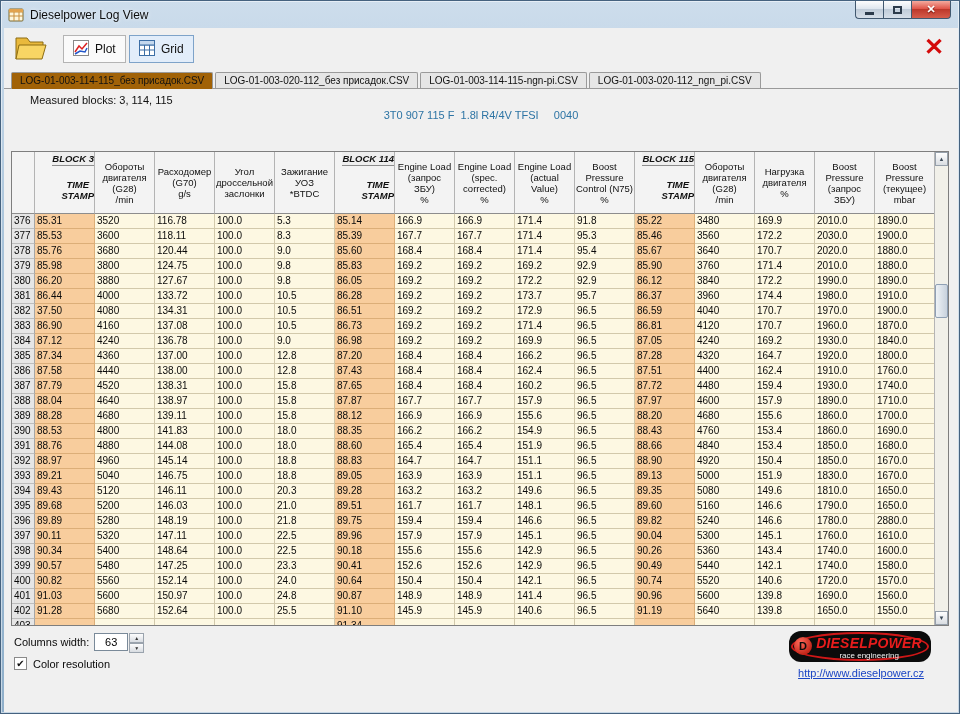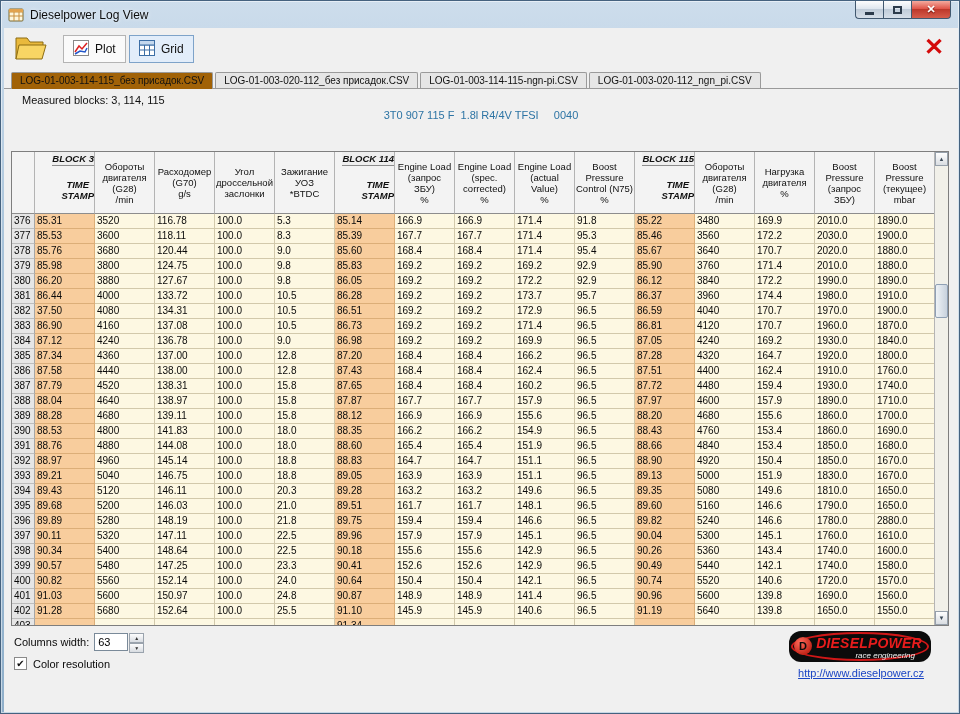--- a/index.html
+++ b/index.html
@@ -32,21 +32,21 @@
   .tool-close { position:absolute; right:14px; top:5px; font-size:24px; font-weight:bold; color:#d40b0b; line-height:28px; }
   
   .tabstrip { height:19px; display:flex; align-items:flex-end; padding-left:7px; border-bottom:1px solid #9a9a9a; }
   .tab { font-size:10px; color:#111; white-space:nowrap; padding:2px 8px 2px; margin-right:2px; border:1px solid #9a9a9a; border-bottom:none;
     border-radius:2px 2px 0 0; background:#e6e6e6; }
   .tab.active { background:#a16207; position:relative; top:1px; padding-bottom:3px; }
   
   .info { position:relative; height:42px; padding:5px 10px 0; }
   .info-line1 { display:flex; justify-content:space-between; align-items:flex-start; font-size:11px; }
   .blue { color:#2d74a4; }
-  .measured { color:#101010; white-space:nowrap; margin-left:8px; }
+  .measured { color:#101010; white-space:nowrap; margin-left:16px; }
   .info-line2 { font-size:11px; margin-top:3px; white-space:pre;text-align:center; }
   
   .grid-wrap { position:absolute; left:7px; top:123px; width:938px; height:475px; border:1px solid #7e7e7e; background:#fdf8e2; display:flex; overflow:hidden; }
   .grid-table { width:924px; overflow:hidden; }
   .grid-header { display:flex; height:62px; background:#f3f3f3; }
   .hcell { flex:0 0 auto; border-right:1px solid #b3b3b3; border-bottom:1px solid #8d8d8d; background:#f3f3f3; font-size:9.5px; line-height:11px;
     color:#101010; text-align:center; overflow:hidden; white-space:pre-line; display:flex; flex-direction:column; align-items:center; justify-content:center; }
   .hcell.c-rownum { width:23px; }
   .hcell.c-col { width:60px; }
   .hcell.h-time { padding:0; justify-content:flex-start; align-items:flex-end;font-style:italic; }
@@ -62,31 +62,31 @@
   .vscroll { width:14px; background:#f1f0e9; border-left:1px solid #b5b5b5; display:flex; flex-direction:column; }
   .sb-btn { height:14px; font-size:6px; line-height:13px; text-align:center; color:#3c4a58; border:1px solid #96a0ab;
     background:linear-gradient(#fefefe,#d9dde2); }
   .sb-track { flex:1; position:relative; }
   .sb-thumb { position:absolute; top:118px; left:0; width:100%; height:34px; border:1px solid #8fa0b4; border-radius:2px;
     background:linear-gradient(90deg,#eef2f6,#c8d2dd); }
   
   .footer { position:absolute; left:0; top:601px; width:954px; height:83px; font-size:11px; color:#0a0a0a; }
   .cw-row { position:absolute; left:10px; top:4px; display:flex; align-items:center; gap:5px; }
   .spin { display:inline-flex; }
-  .spin-input { width:34px; height:18px; border:1px solid #7a8a99; background:#fff; font-size:11px; font-family:inherit; padding:1px 3px; }
+  .spin-input { width:34px; height:18px; border:1px solid #7a8a99; background:#fff; font-size:11px; font-family:inherit; padding:1px 3px;text-align:center; }
   .spin-btns { display:inline-flex; flex-direction:column; width:15px; height:18px; margin-left:1px; }
   .spin-b { flex:1; font-size:5px; line-height:8px; text-align:center; color:#333; border:1px solid #9aa3ad; background:linear-gradient(#fdfdfd,#d8dce1); }
   .cr-row { position:absolute; left:10px; top:28px; display:flex; align-items:center; gap:6px; }
   .checkbox { width:13px; height:13px; border:1px solid #8a8a8a; background:#fff; font-size:10px; line-height:11px; text-align:center; color:#111; }
   .logo { position:absolute; right:27px; top:2px; width:142px; height:31px; background:#0b0b0b; border-radius:12px; overflow:hidden; }
   .logo-ellipse { position:absolute; left:2px; right:2px; top:1px; bottom:1px; border:2px solid #cf1717; border-radius:50%; }
   .logo-badge { position:absolute; left:5px; top:6px; width:18px; height:18px; border-radius:50%;
     background:radial-gradient(circle at 35% 30%,#ff6a5a,#a90b00); color:#0b0b0b; font-weight:bold; font-size:11px; line-height:18px; text-align:center; }
   .logo-title { position:absolute; left:22px; right:4px; top:4px; color:#e91c1c; font-weight:bold; font-style:italic; font-size:14px; letter-spacing:.2px; text-align:center; white-space:nowrap; }
-  .logo-sub { position:absolute; right:16px; bottom:2px; color:#f2f2f2; font-style:italic; font-size:8px; }
+  .logo-sub { position:absolute; right:32px; bottom:2px; color:#f2f2f2; font-size:8px; }
   .site-link { position:absolute; right:34px; top:38px; color:#1b45c4; text-decoration:underline; font-size:11px;text-align:right; }
 </style>
 </head>
 <body>
 
 <div class="window">
   <div class="titlebar">
     <span class="app-icon">
       <svg width="16" height="16" viewBox="0 0 16 16">
           <rect x="1" y="2" width="14" height="12" rx="1" fill="#fdf6dd" stroke="#7a6a30"></rect>

